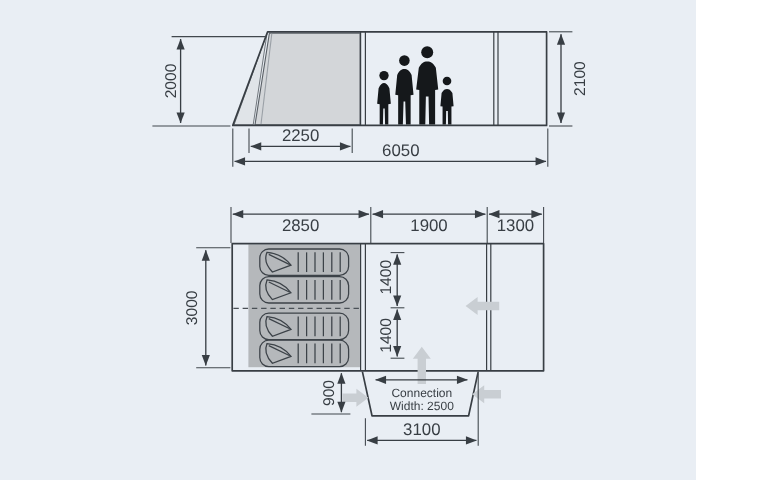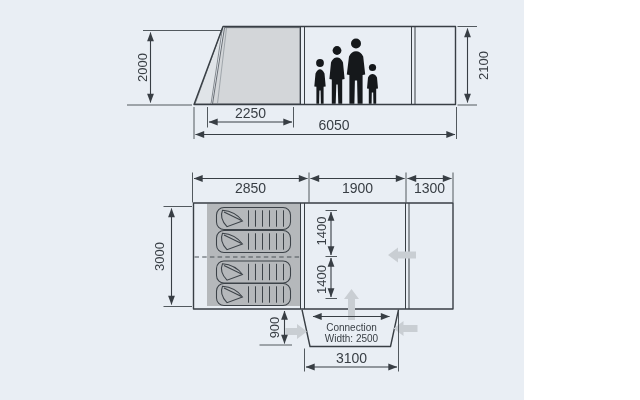--- a/index.html
+++ b/index.html
@@ -1,17 +1,17 @@
 <!DOCTYPE html>
 <html><head>
 <meta charset="utf-8">
 <style>
   html,body{margin:0;padding:0;}
   #stage{
-    width:524px;height:400px;background:#e9eef4;position:relative;overflow:hidden;
+    width:580px;height:400px;background:#e9eef4;position:relative;overflow:hidden;
     font-family:"Liberation Sans", sans-serif;
   }
   svg{display:block}
   svg text{
     font-family:"Liberation Sans", sans-serif;
     fill:#383e44;
   }
   .outline{stroke:#383e44;stroke-width:1.4;fill:none;stroke-linejoin:round;}
   .thin{stroke:#383e44;stroke-width:1;fill:none;}
   .dim{stroke:#383e44;stroke-width:1.1;fill:none;}

